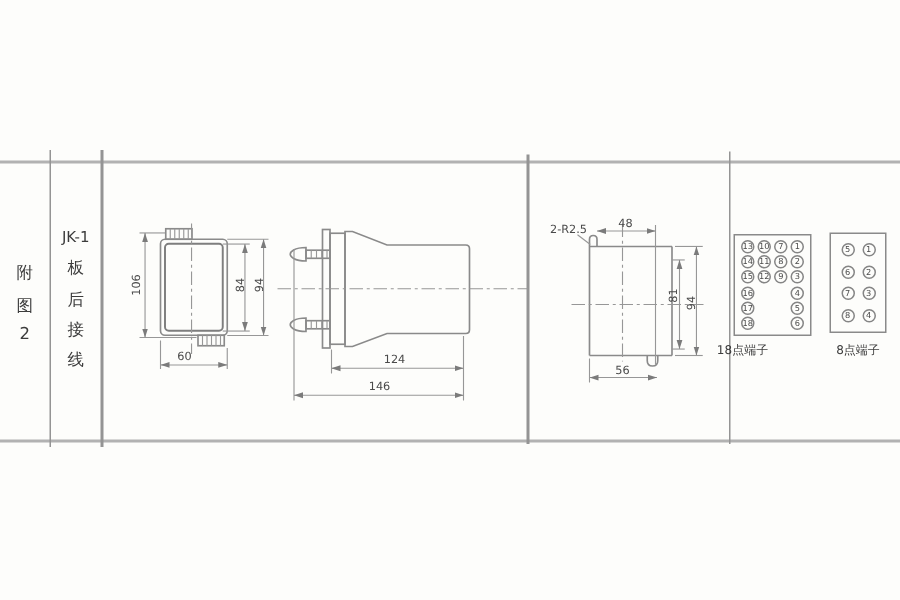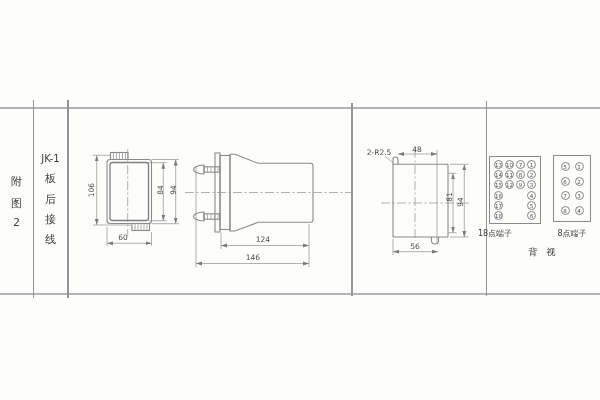--- a/index.html
+++ b/index.html
@@ -187,15 +187,14 @@
     <span class="tc" style="grid-area:1/2">1</span>
     <span class="tc" style="grid-area:2/1">6</span>
     <span class="tc" style="grid-area:2/2">2</span>
     <span class="tc" style="grid-area:3/1">7</span>
     <span class="tc" style="grid-area:3/2">3</span>
     <span class="tc" style="grid-area:4/1">8</span>
     <span class="tc" style="grid-area:4/2">4</span>
   </div>
   <div class="tlabel" style="left:551px;top:228px;width:42px">8点端子</div>
 
-  <div class="tlabel" style="left:502px;top:246px;width:80px;font-size:9px;white-space:pre">背　视</div>
 
 </div>
 
 </body></html>

